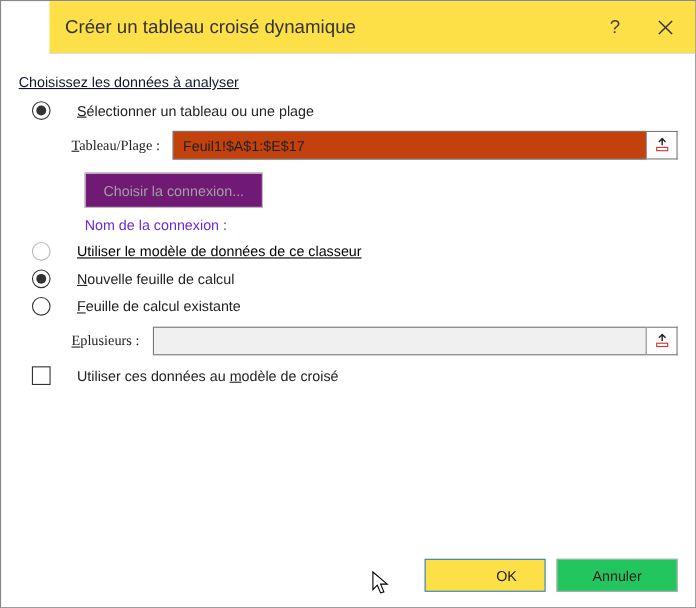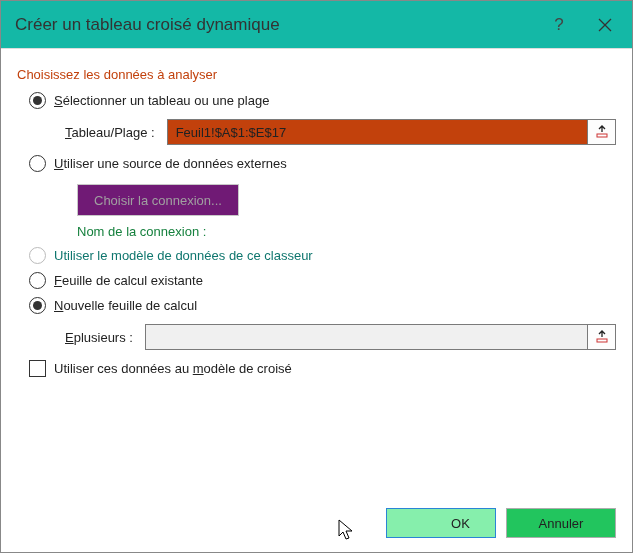--- a/index.html
+++ b/index.html
@@ -12,26 +12,27 @@
   }
   .dialog {
     width: 633px;
     height: 553px;
     border: 1px solid #888;
     background: #fff;
     display: flex;
     flex-direction: column;
   }
   .titlebar {
-    background: #14b8a6;
+    background: #fde047;
     display: flex;
     align-items: center;
     padding: 0 4px 0 14px;
     height: 48px;
     border-bottom: 1px solid #ddd;
+    margin-left: 44px;
   }
   .titlebar .title {
     flex: 1;
     font-size: 17px;
     color: #333;
   }
   .titlebar .help-btn,
   .titlebar .close-btn {
     width: 46px;
     height: 46px;
@@ -41,26 +42,28 @@
     font-size: 17px;
     color: #444;
   }
   .titlebar .close-btn svg { stroke: #333; }
   .content {
     flex: 1;
     padding: 10px 16px 6px 16px;
   }
   .section-title {
     margin: 8px 0 10px 0;
-    color: #c2410c;
+    color: #0f172a;
+    text-decoration: underline;
   }
   .row {
     display: flex;
     align-items: center;
     margin: 8px 0 8px 12px;
+    gap: 16px;
   }
   .radio {
     width: 17px; height: 17px;
     border: 1.5px solid #333;
     border-radius: 50%;
     display: inline-flex;
     align-items: center;
     justify-content: center;
     margin-right: 8px;
     background: #fff;
@@ -75,30 +78,31 @@
   }
   .checkbox {
     width: 17px; height: 17px;
     border: 1.5px solid #333;
     display: inline-block;
     margin-right: 8px;
     background: #fff;
     flex-shrink: 0;
   }
   .opt-label { color: #222; }
-  .opt-label.disabled { color: #0f766e; }
+  .opt-label.disabled { color: #000000; text-decoration: underline; }
   .u { text-decoration: underline; }
   .subrow {
     display: flex;
     align-items: center;
     margin: 10px 0 10px 48px;
   }
   .subrow .lbl {
     text-align: left;
     margin-right: 12px;
+    font-family: Liberation Serif, serif;
   }
   .range-input {
     flex: 1;
     height: 26px;
     border: 1px solid #7a7a7a;
     background: #c2410c;
     padding: 0 8px;
     display: flex;
     align-items: center;
     font-size: 13px;
@@ -119,41 +123,41 @@
     padding: 0 16px;
     border: 1px solid #c8c8c8;
     background: #701a75;
     color: #a0a0a0;
     display: inline-flex;
     align-items: center;
     font-size: 13px;
   }
   .conn-name-row {
     margin: 8px 0 8px 60px;
-    color: #15803d;
+    color: #6d28d9;
   }
   .footer {
     display: flex;
     justify-content: flex-end;
     gap: 10px;
     padding: 10px 16px 14px 16px;
     position: relative;
   }
   .btn {
     width: 110px;
     height: 30px;
     border: 1px solid #adadad;
     background: #22c55e;
     display: flex;
     align-items: center;
     justify-content: center;
     font-size: 13px;
   }
   .btn.primary {
-    background: #86efac;
+    background: #fde047;
     border-color: #2a84d6;
     padding-left: 39px;
   }
   .cursor {
     position: absolute;
     pointer-events: none;
   }
 </style>
 </head>
 <body>
@@ -188,46 +192,42 @@
           <span>Feuil1!$A$1:$E$17</span>
         </div>
       <div class="range-btn">
         <svg width="14" height="14" viewBox="0 0 14 14">
             <rect x="2" y="9" width="10" height="3" fill="none" stroke="#c33" stroke-width="1"></rect>
             <path d="M7 1 L7 7 M4 4 L7 1 L10 4" fill="none" stroke="#222" stroke-width="1.3"></path>
           </svg>
       </div>
     </div>
 
-    <div class="row">
-      <span class="radio"></span>
-      <span class="opt-label"><span class="u">U</span><span>tiliser une source de données externes</span></span>
-    </div>
 
     <div class="conn-btn-row">
       <div class="conn-btn">
           <span>Choisir la connexion...</span>
         </div>
     </div>
     <div class="conn-name-row">Nom de la connexion :</div>
 
     <div class="row">
       <span class="radio disabled"></span>
       <span class="opt-label disabled">Utiliser le modèle de données de ce classeur</span>
     </div>
 
 
     <div class="row">
+      <span class="radio checked"></span>
+      <span class="opt-label"><span class="u">N</span><span>ouvelle feuille de calcul</span></span>
+    </div>
+
+    <div class="row">
       <span class="radio"></span>
       <span class="opt-label"><span class="u">F</span><span>euille de calcul existante</span></span>
-    </div>
-
-    <div class="row">
-      <span class="radio checked"></span>
-      <span class="opt-label"><span class="u">N</span><span>ouvelle feuille de calcul</span></span>
     </div>
 
     <div class="subrow">
       <span class="lbl"><span class="u">E</span><span>plusieurs :</span></span>
       <div class="range-input empty"></div>
       <div class="range-btn">
         <svg width="14" height="14" viewBox="0 0 14 14">
             <rect x="2" y="9" width="10" height="3" fill="none" stroke="#c33" stroke-width="1"></rect>
             <path d="M7 1 L7 7 M4 4 L7 1 L10 4" fill="none" stroke="#222" stroke-width="1.3"></path>
           </svg>

